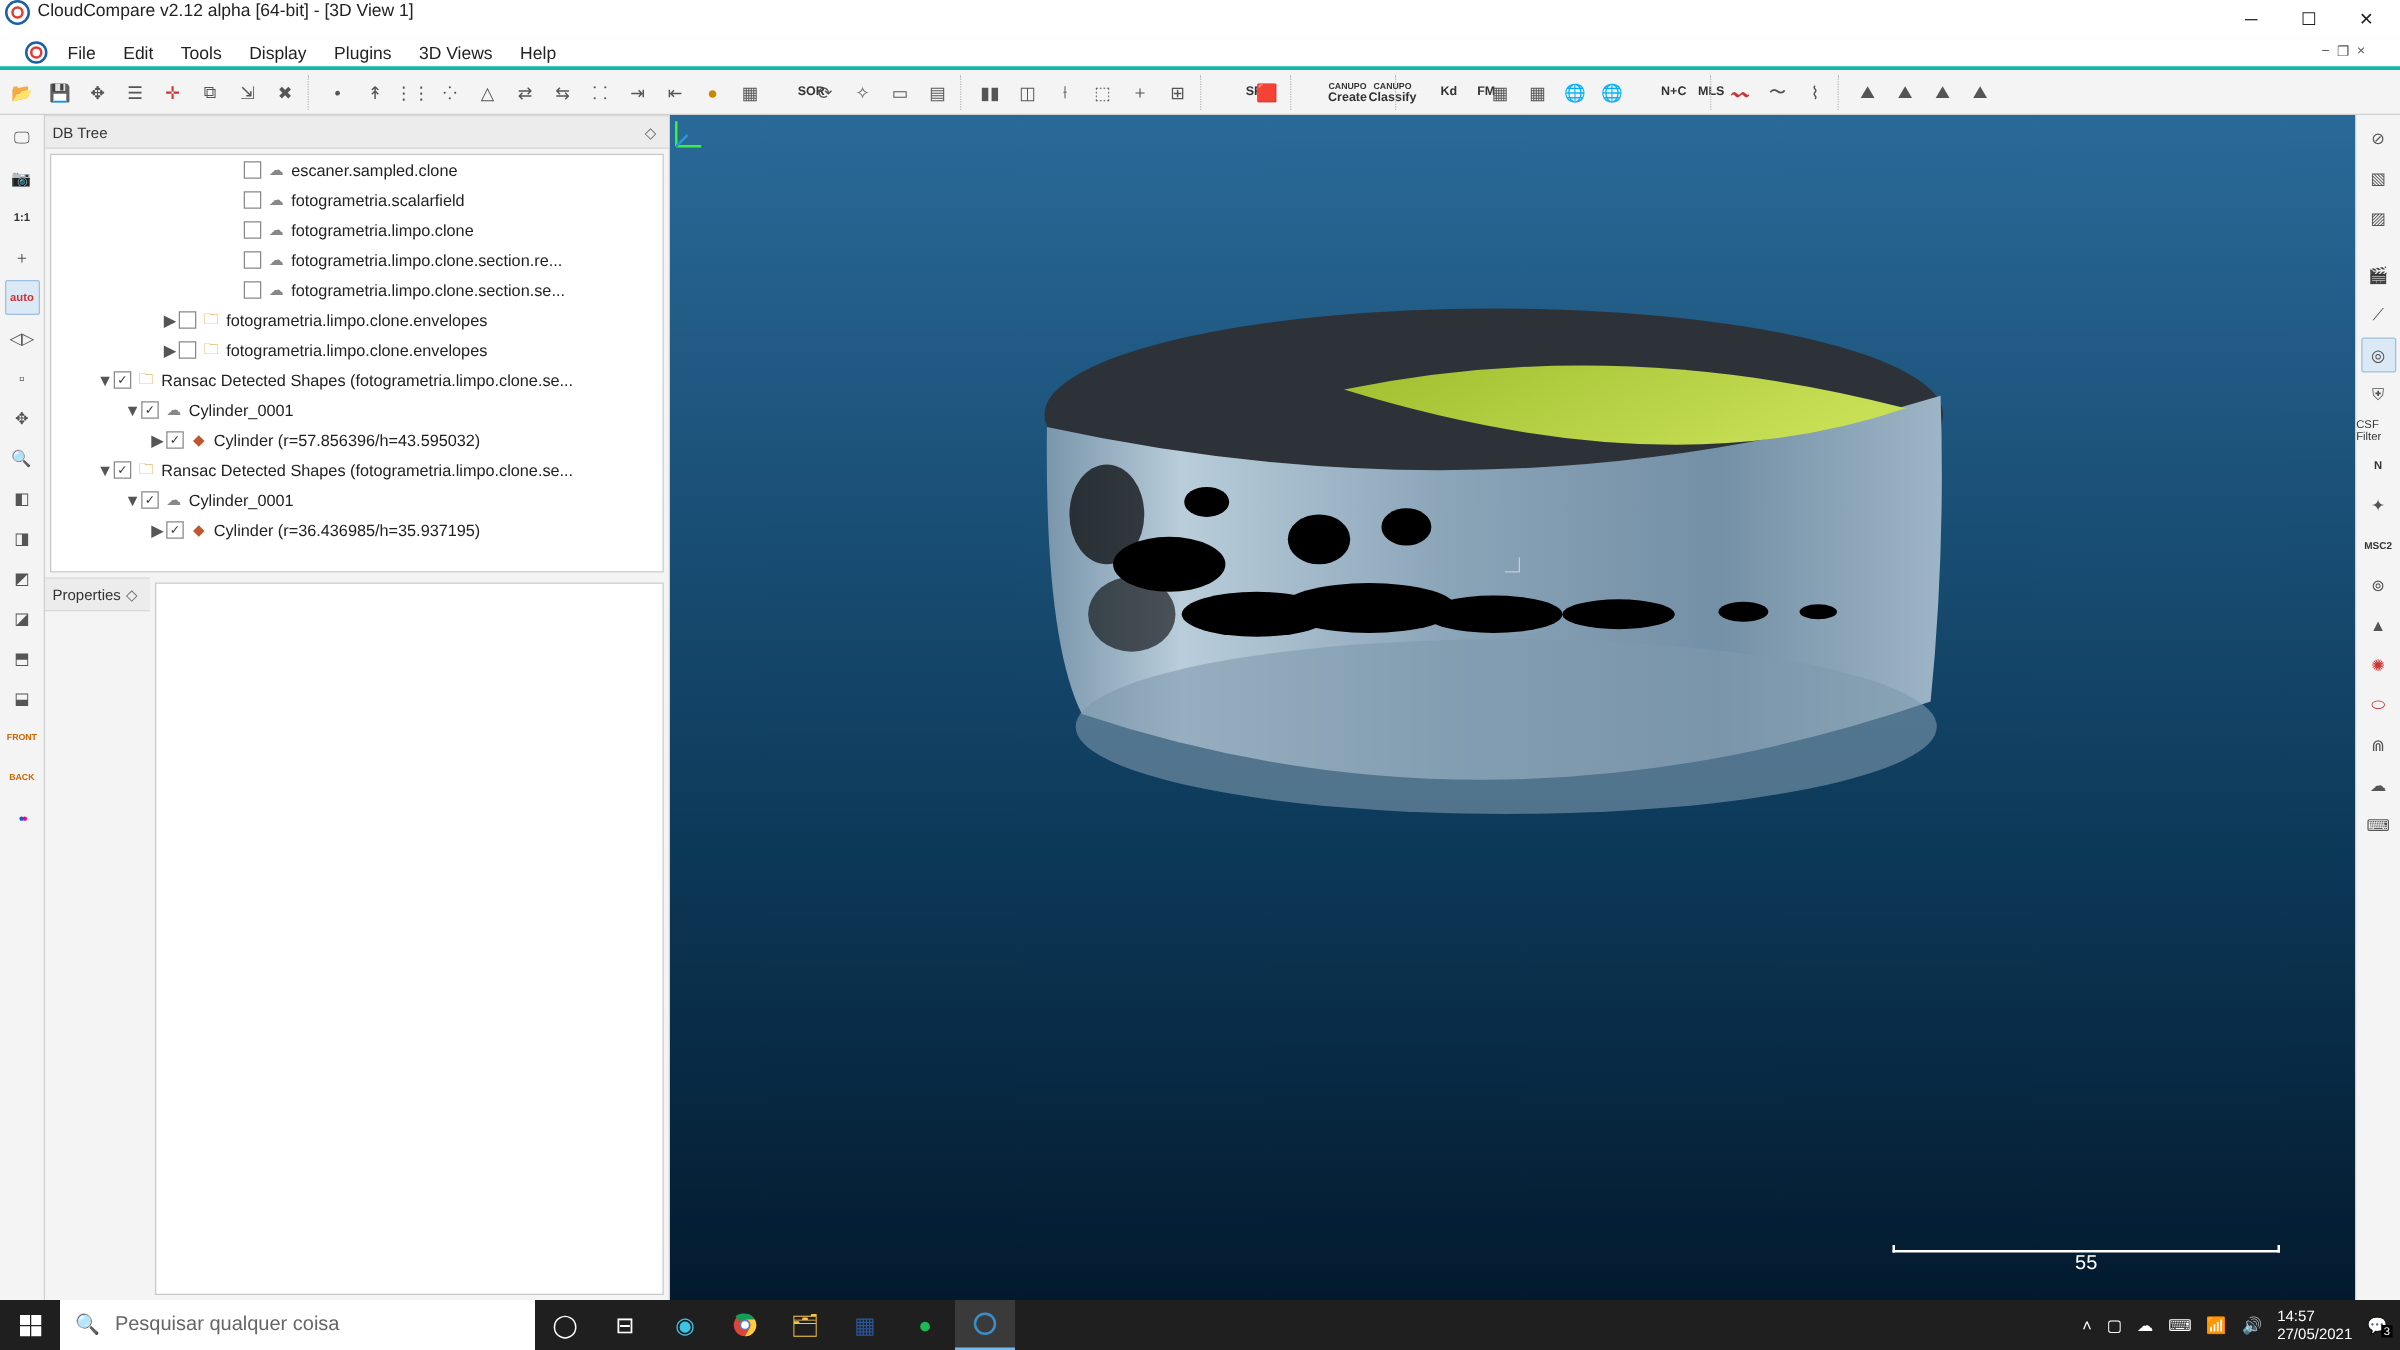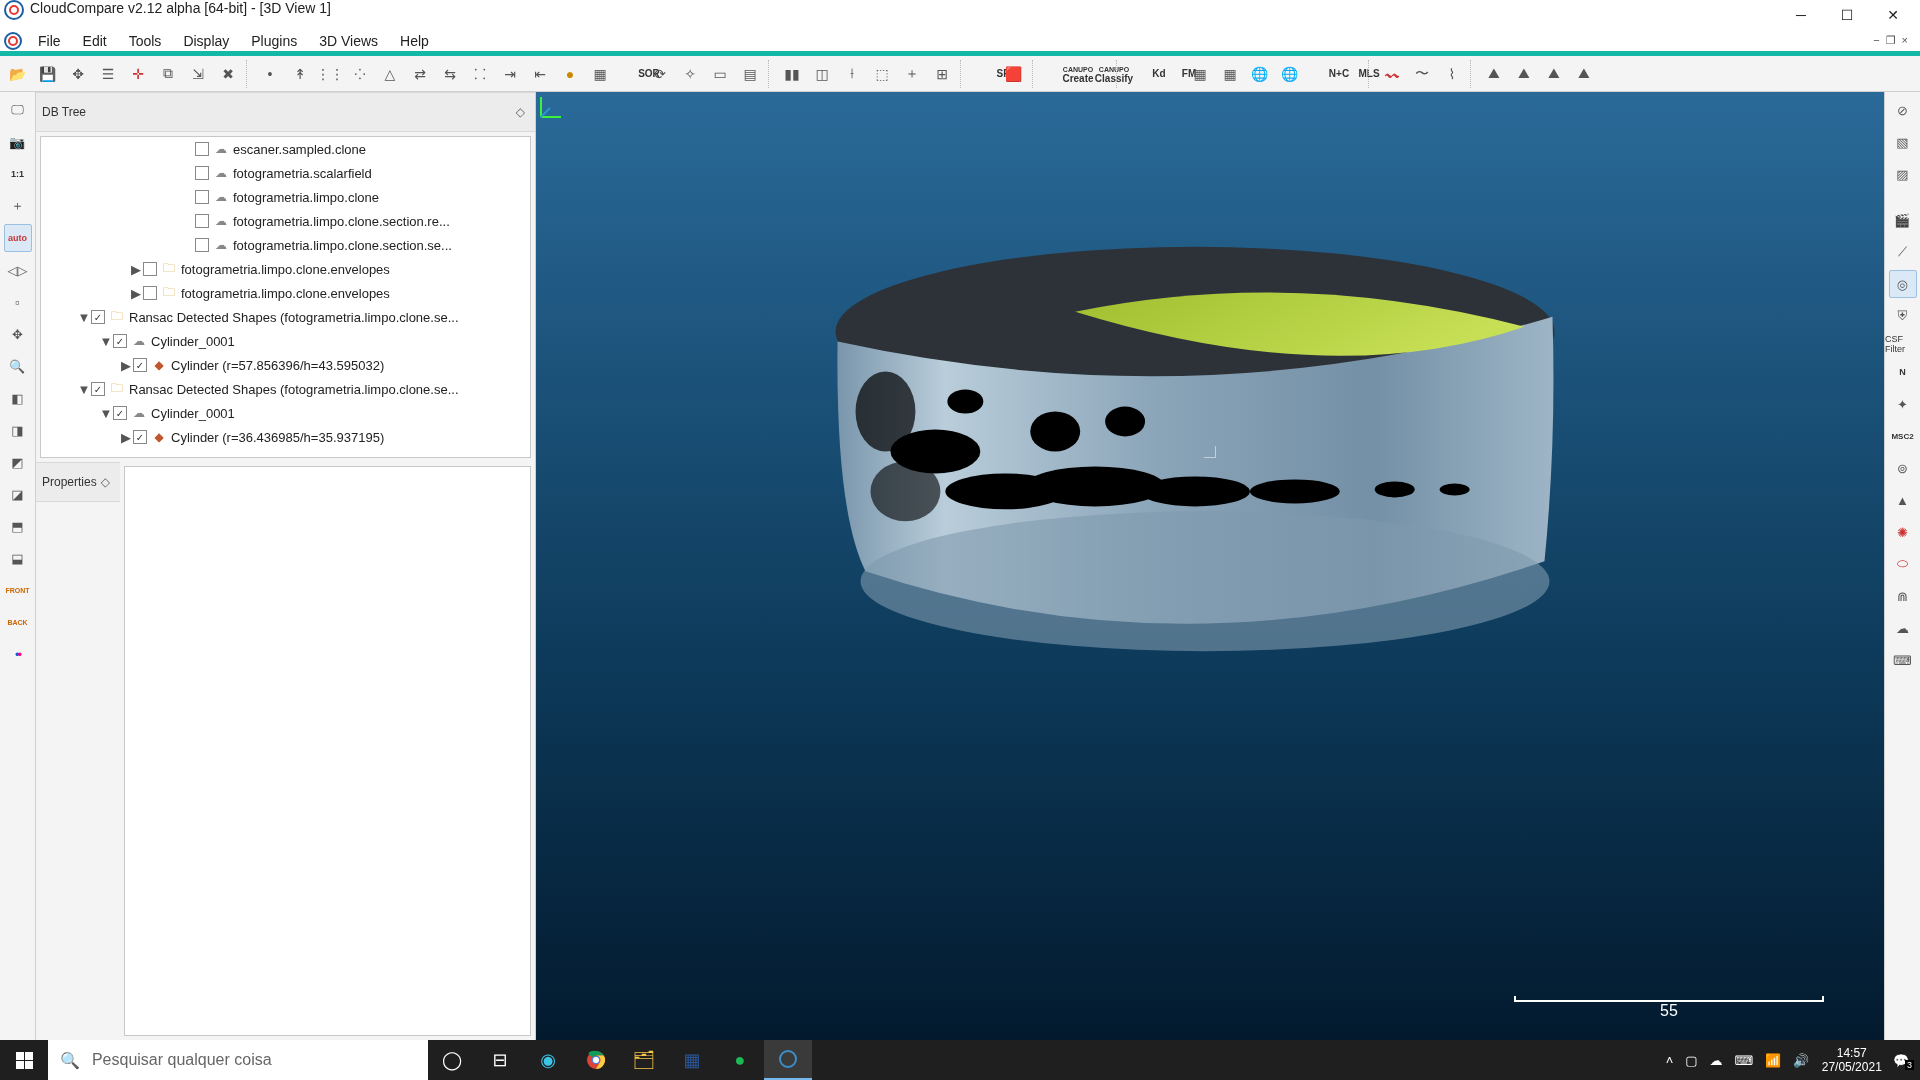--- a/index.html
+++ b/index.html
@@ -3,37 +3,37 @@
 <meta charset="utf-8">
 <style>
 * { margin: 0; padding: 0; box-sizing: border-box; font-family: "Segoe UI", Tahoma, sans-serif; }
 html, body { width: 1920px; height: 1080px; overflow: hidden; background:#f0f0f0; font-size:12px;}
 .titlebar { height:30px; background:#fff; display:flex; padding:0 4px;}
 .titlebar .app-icon{width:20px;height:20px;border:2px solid #1b5fa6;border-radius:50%;margin-right:6px;position:relative;}
 .titlebar .app-icon:after{content:"";position:absolute;inset:3px;border:2px solid #e53935;border-radius:50%;}
 .titlebar .title{flex:0 0 auto;font-size:14px;color:#222;}
 .titlebar .spacer{flex:1;}
 .winbtn{width:46px;height:30px;display:flex;align-items:center;justify-content:center;font-size:14px;color:#222;}
-.menubar{height:26px;background:#fff;display:flex;align-items:center;padding:0 4px;gap:2px;border-bottom:5px solid #14b8a6;}
+.menubar{height:26px;background:#fff;display:flex;align-items:center;padding:0 20px;gap:2px;border-bottom:3px solid #14b8a6;}
 .menubar .app-icon{width:18px;height:18px;border:2px solid #1b5fa6;border-radius:50%;margin-right:4px;position:relative;}
 .menubar .app-icon:after{content:"";position:absolute;inset:2px;border:2px solid #e53935;border-radius:50%;}
 .menuitem{padding:2px 10px;font-size:14px;color:#222;}
 .small-right{margin-left:auto;display:flex;gap:6px;padding-right:8px;color:#555;font-size:11px;}
 .toolbar{height:36px;background:#f4f4f4;border-bottom:1px solid #d0d0d0;display:flex;align-items:center;padding:0 4px;gap:2px;overflow:hidden;}
 .tbtn{width:28px;height:28px;border:1px solid transparent;display:flex;align-items:center;justify-content:center;color:#555;font-size:14px;border-radius:2px;}
 .tsep{width:6px;height:28px;border-left:1px dotted #bbb;margin:0 2px;}
 .tlabel{font-size:10px;font-weight:bold;color:#333;display:flex;flex-direction:column;align-items:center;line-height:9px;width:30px;margin-left:38px;}
 .body{display:flex;height:calc(100% - 30px - 26px - 36px - 40px);}
 .left-sidebar,.right-sidebar{width:36px;background:#f4f4f4;border-right:1px solid #d0d0d0;display:flex;flex-direction:column;align-items:center;padding-top:4px;gap:4px;}
 .right-sidebar{border-right:none;border-left:1px solid #d0d0d0;}
 .sbtn{width:28px;height:28px;display:flex;align-items:center;justify-content:center;border:1px solid transparent;color:#555;font-size:13px;border-radius:2px;}
 .sbtn.active{background:#dbe9f7;border-color:#9cc0e0;}
 .sbtn.small-text{font-size:9px;font-weight:bold;color:#333;}
 .panels{width:500px;display:flex;flex-direction:column;background:#f4f4f4;border-right:1px solid #d0d0d0;}
-.panel-header{height:40px;background:#ececec;border-top:1px solid #d8d8d8;border-bottom:1px solid #d8d8d8;display:flex;align-items:center;padding:0 6px;font-size:12px;color:#333;}
+.panel-header{height:27px;background:#ececec;border-top:1px solid #d8d8d8;border-bottom:1px solid #d8d8d8;display:flex;align-items:center;padding:0 6px;font-size:12px;color:#333;}
 .panel-header .sp{flex:1;}
 .panel-header .x{padding:0 4px;color:#666;}
 .tree-wrap{flex:0 0 370px;display:flex;flex-direction:column;}
 .tree-body{flex:1;margin:4px;border:1px solid #c8c8c8;background:#fff;overflow:hidden;position:relative;}
 .tree-scroll{position:absolute;inset:0;overflow-y:scroll;}
 .tree-row{display:flex;align-items:center;height:24px;white-space:nowrap;font-size:13px;color:#222;}
 .tree-row .ind{display:inline-block;}
 .tree-row .tw{width:14px;text-align:center;color:#555;}
 .tree-row .cb{width:14px;height:14px;border:1px solid #888;margin-right:4px;display:inline-flex;align-items:center;justify-content:center;font-size:10px;color:#333;background:#fff;}
 .tree-row .ic{width:16px;height:16px;margin-right:4px;display:inline-flex;align-items:center;justify-content:center;font-size:12px;}
@@ -53,21 +53,21 @@
 .console-body .err{color:#cc3333;}
 .taskbar{position:fixed;left:0;right:0;bottom:0;height:40px;background:#1f1f1f;display:flex;align-items:center;color:#fff;}
 .taskbar .start{width:48px;height:40px;display:flex;align-items:center;justify-content:center;}
 .win-logo{display:grid;grid-template-columns:8px 8px;grid-template-rows:8px 8px;gap:1px;}
 .win-logo span{background:#fff;}
 .taskbar .search{flex:0 0 380px;height:40px;background:#fff;color:#555;display:flex;align-items:center;padding:0 12px;font-size:16px;gap:12px;}
 .taskbar .tb-icons{display:flex;align-items:center;height:40px;}
 .taskbar .tb-icon{width:48px;height:40px;display:flex;align-items:center;justify-content:center;font-size:18px;}
 .taskbar .tb-icon.active{background:#3a3a3a;border-bottom:2px solid #76b9ed;}
 .taskbar .tray{margin-left:auto;display:flex;align-items:center;gap:12px;padding:0 10px;font-size:13px;}
-.taskbar .clock{display:flex;flex-direction:column;align-items:center;font-size:12px;line-height:14px;}
+.taskbar .clock{display:flex;flex-direction:column;align-items:flex-start;font-size:12px;line-height:14px;}
 .csf-label{font-size:9px;color:#333;text-align:left;line-height:10px;}
 ::-webkit-scrollbar{width:16px;height:16px;}
 ::-webkit-scrollbar-track{background:#f0f0f0;}
 ::-webkit-scrollbar-thumb{background:#c8c8c8;border:1px solid #aaa;}
 ::-webkit-scrollbar-button{background:#e8e8e8;height:16px;border:1px solid #ccc;}
 </style>
 </head>
 <body>
 
 <div class="titlebar">

